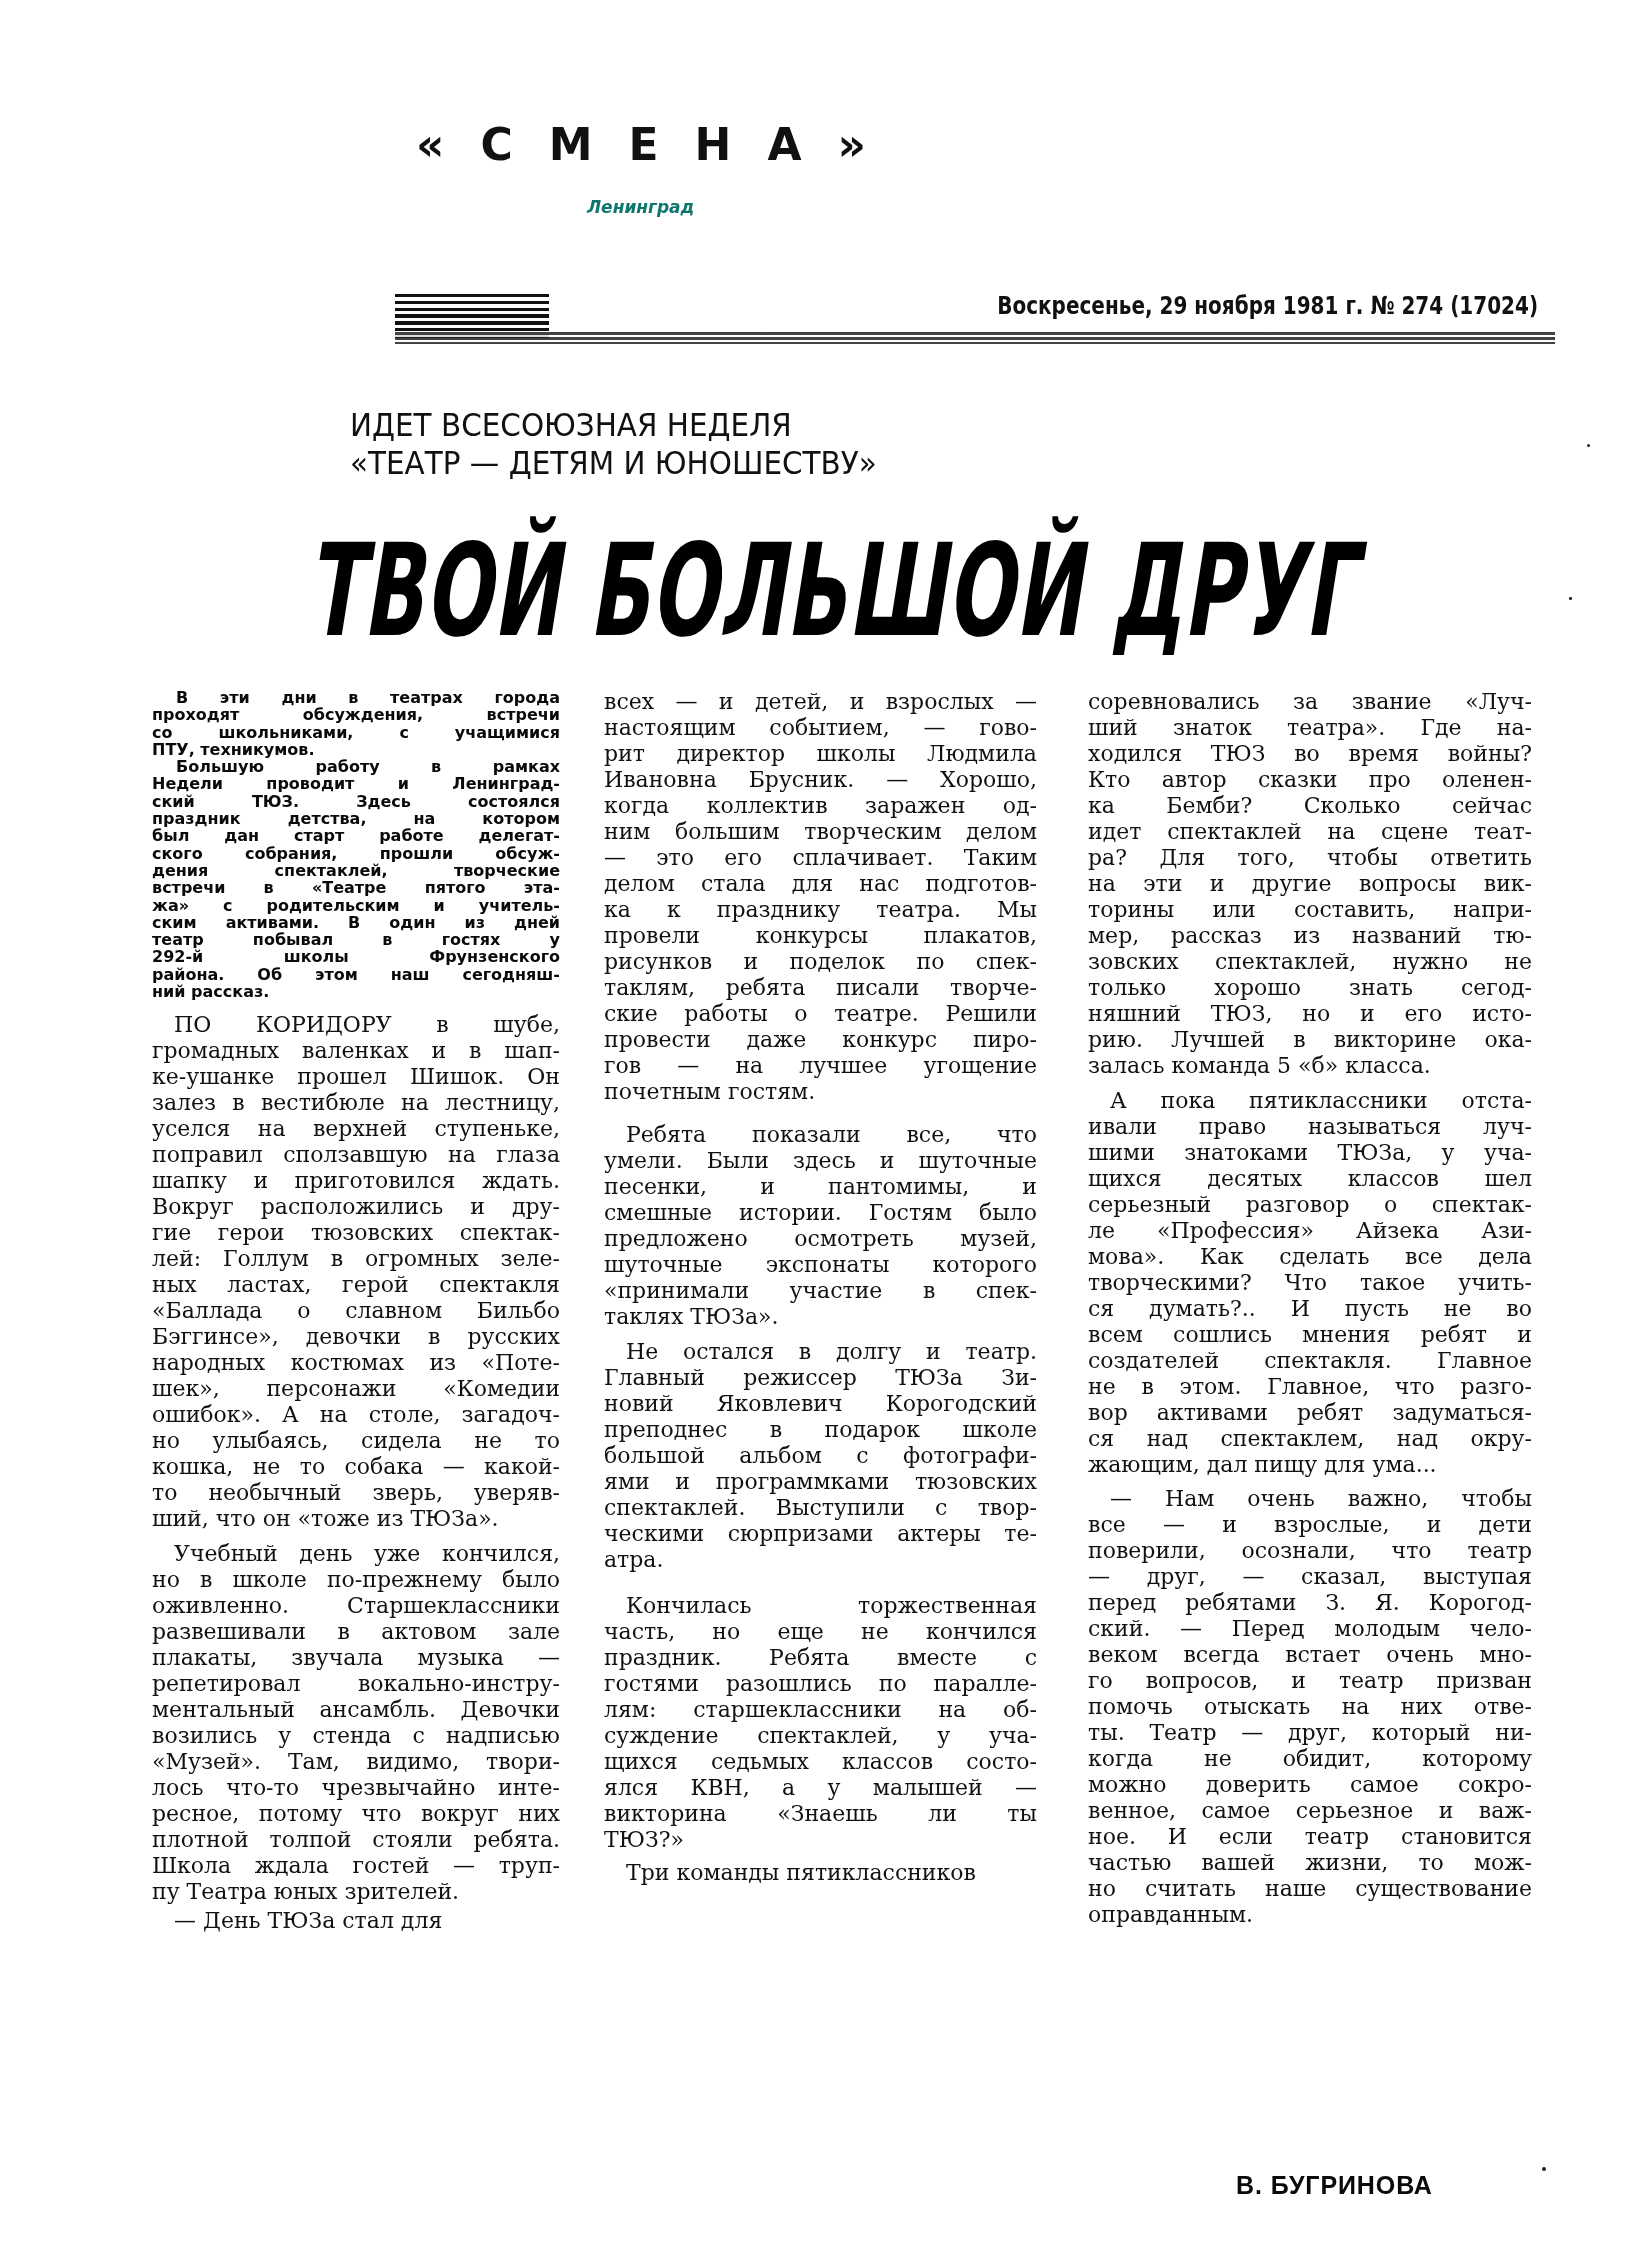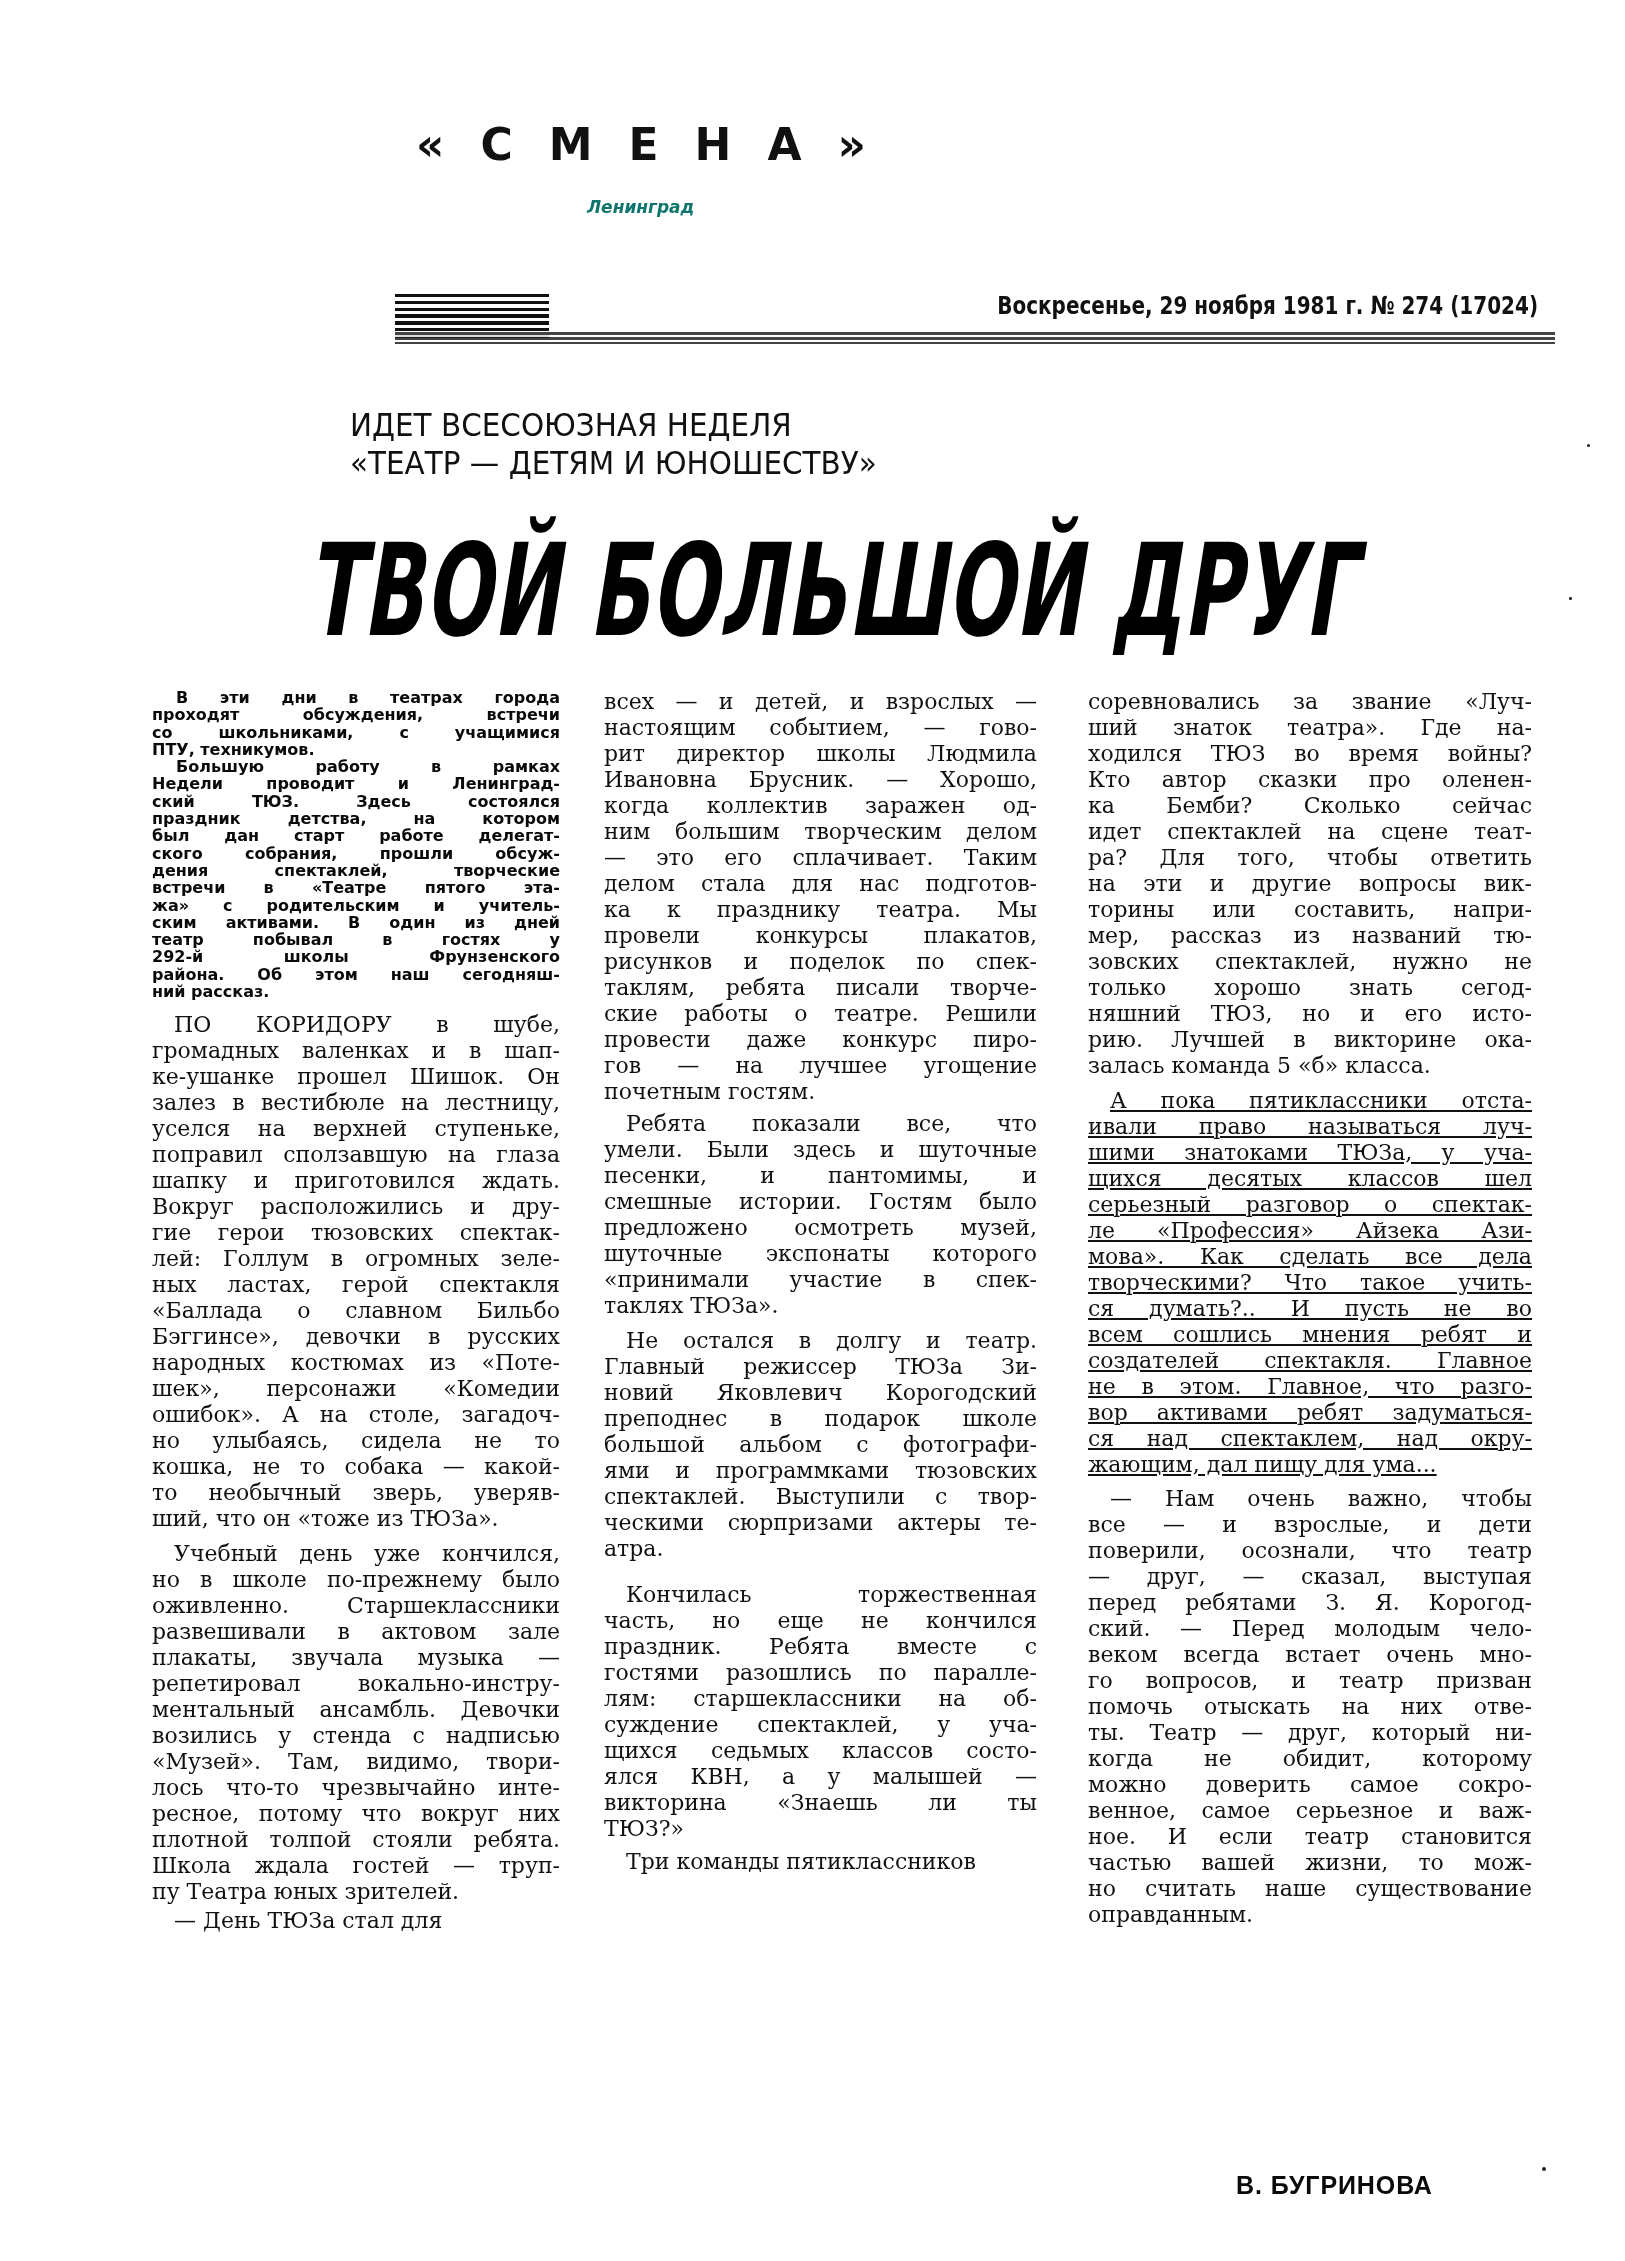--- a/index.html
+++ b/index.html
@@ -149,21 +149,21 @@
         <span class="ln last">пу Театра юных зрителей.</span>
       </div>
       <div class="para" style="margin-bottom: 0px;">
         <span class="ln first last">— День ТЮЗа стал для</span>
       </div>
     </div>
 </div>
 
 <div class="col col-2">
   <div class="body-text" id="col2-block">
-      <div class="para" style="margin-bottom: 6px;">
+      <div class="para" style="margin-bottom: 17px;">
         <span class="ln">всех — и детей, и взрослых —</span>
         <span class="ln">настоящим событием, — гово-</span>
         <span class="ln">рит директор школы Людмила</span>
         <span class="ln">Ивановна Брусник. — Хорошо,</span>
         <span class="ln">когда коллектив заражен од-</span>
         <span class="ln">ним большим творческим делом</span>
         <span class="ln">— это его сплачивает. Таким</span>
         <span class="ln">делом стала для нас подготов-</span>
         <span class="ln">ка к празднику театра. Мы</span>
         <span class="ln">провели конкурсы плакатов,</span>
@@ -225,21 +225,21 @@
         <span class="ln">ра? Для того, чтобы ответить</span>
         <span class="ln">на эти и другие вопросы вик-</span>
         <span class="ln">торины или составить, напри-</span>
         <span class="ln">мер, рассказ из названий тю-</span>
         <span class="ln">зовских спектаклей, нужно не</span>
         <span class="ln">только хорошо знать сегод-</span>
         <span class="ln">няшний ТЮЗ, но и его исто-</span>
         <span class="ln">рию. Лучшей в викторине ока-</span>
         <span class="ln last">залась команда 5 «б» класса.</span>
       </div>
-      <div class="para" style="margin-bottom: 8.5px; text-decoration: underline;">
+      <div class="para" style="margin-bottom: 8.5px;">
         <span class="ln first">А пока пятиклассники отста-</span>
         <span class="ln">ивали право называться луч-</span>
         <span class="ln">шими знатоками ТЮЗа, у уча-</span>
         <span class="ln">щихся десятых классов шел</span>
         <span class="ln">серьезный разговор о спектак-</span>
         <span class="ln">ле «Профессия» Айзека Ази-</span>
         <span class="ln">мова». Как сделать все дела</span>
         <span class="ln">творческими? Что такое учить-</span>
         <span class="ln">ся думать?.. И пусть не во</span>
         <span class="ln">всем сошлись мнения ребят и</span>

